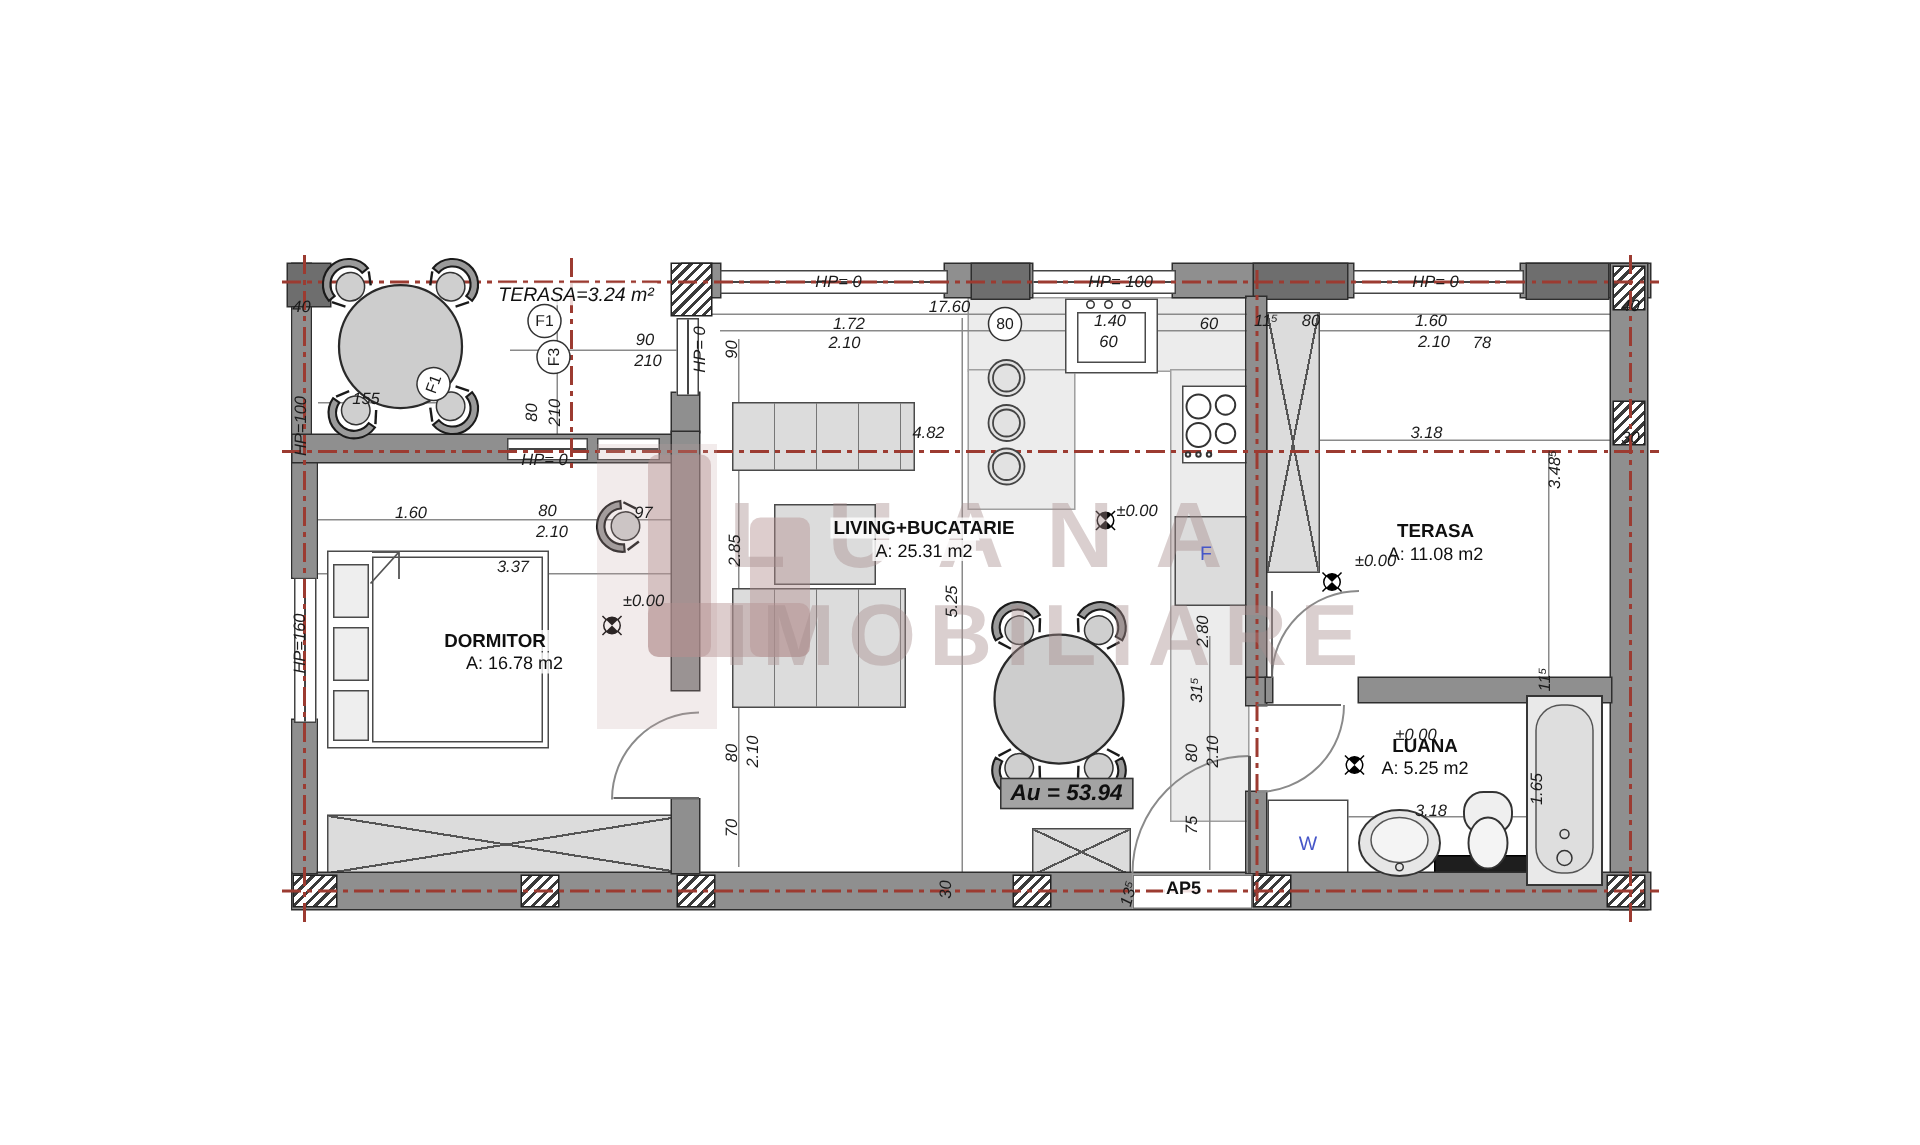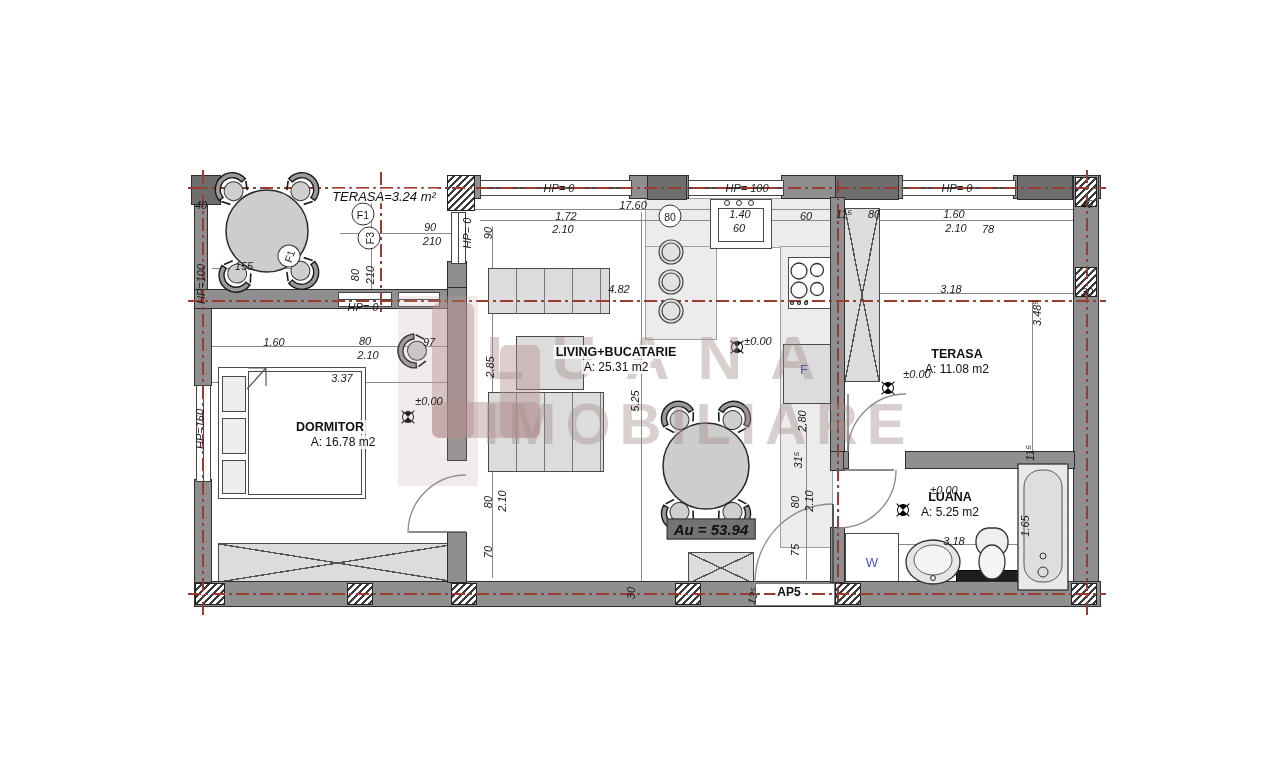--- a/index.html
+++ b/index.html
@@ -29,21 +29,21 @@
   .counter{position:absolute;background:#ececec;border:1px solid #a0a0a0;z-index:0;}
   .vec{position:absolute;inset:0;z-index:5;pointer-events:none;}
   
   .wm{position:absolute;z-index:6;pointer-events:none;color:rgba(167,141,141,0.42);font-weight:bold;white-space:nowrap;}
   .wm-bar{position:absolute;z-index:6;background:rgba(180,145,145,0.45);border-radius:7px;}
   .wm-band{position:absolute;z-index:6;background:rgba(195,165,165,0.22);}
   
   .lbl{position:absolute;z-index:7;transform:translate(-50%,-50%);white-space:nowrap;color:#101010;}
   .room-name{font-weight:bold;font-size:12.5px;background:rgba(255,255,255,.8);padding:0 2px;}
   .room-area{font-size:12px;background:rgba(255,255,255,.8);padding:0 2px;}
-  .au{border:1.3px solid #333;background:#737373;font-style:italic;font-weight:bold;font-size:15px;padding:1px 6px;}
+  .au{border:1.3px solid #333;background:#a3a3a3;font-style:italic;font-weight:bold;font-size:15px;padding:1px 6px;}
   .tag{font-weight:bold;font-size:12px;background:rgba(255,255,255,.85);padding:0 2px;}
   .blue{color:#4656c8;font-size:13px;font-weight:normal;}
   
   #dims-layer{position:absolute;inset:0;z-index:8;pointer-events:none;}
   .dim{position:absolute;font-style:italic;font-size:11px;color:#1b1b1b;white-space:nowrap;
        transform:translate(-50%,-50%) rotate(var(--r,0deg));}
   .dim.circ{border:1.2px solid #333;border-radius:50%;width:21px;height:21px;display:flex;align-items:center;
             justify-content:center;background:#fff;font-style:normal;font-size:10.5px;}
 </style>
 </head>

